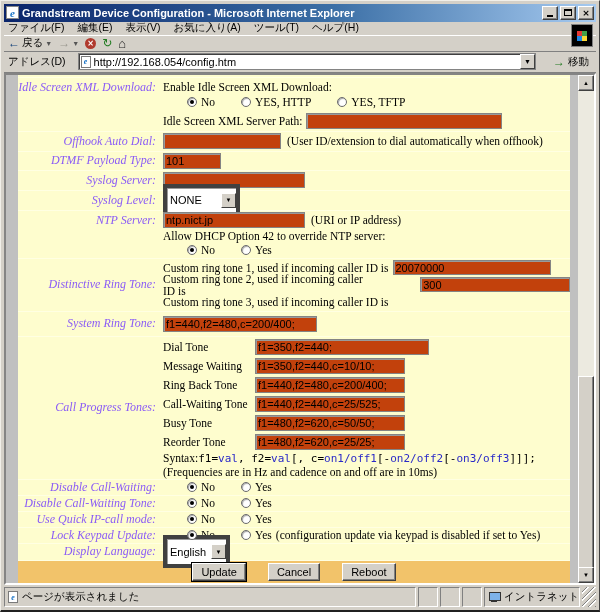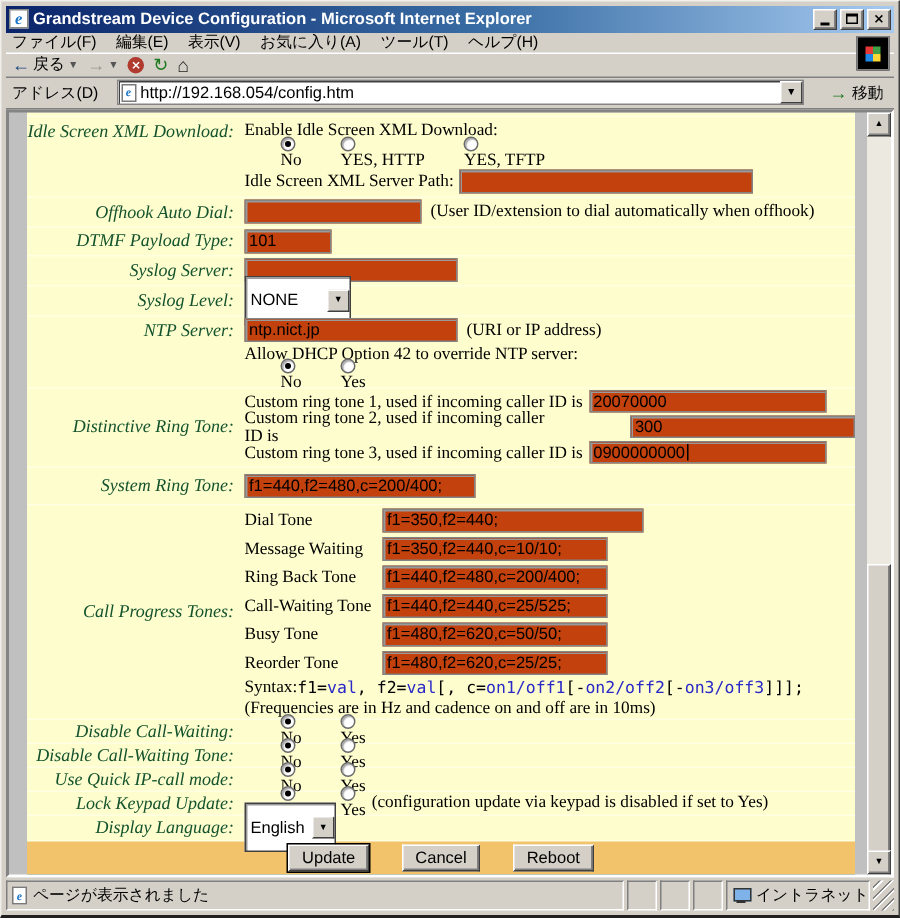--- a/index.html
+++ b/index.html
@@ -77,39 +77,39 @@
   .sb-btn { position:absolute; left:0; width:16px; height:16px; background:#D4D0C8; border:1px solid;
             border-color:#fff #404040 #404040 #fff; box-shadow:inset -1px -1px 0 #808080;
             display:flex; align-items:center; justify-content:center; font-size:6px; color:#000; }
   .sb-up { top:0; } .sb-down { bottom:0; }
   .sb-thumb { position:absolute; left:0; top:301px; width:16px; height:195px; background:#D4D0C8;
               border:1px solid; border-color:#fff #404040 #404040 #fff; box-shadow:inset -1px -1px 0 #808080; }
 
   
   .row { display:flex; border-bottom:1px solid #FFFFE2; }
   .lab { width:145px; flex:none; text-align:right; padding-right:7px;
-         font:italic 12px "Liberation Serif","DejaVu Serif",serif; color:#14532d; }
+         font:italic 12px "Liberation Serif","DejaVu Serif",serif; color:#8b5cf6; }
   .fld { flex:1; font:11.5px "Liberation Serif","DejaVu Serif",serif; color:#000; }
   .vcenter { align-items:center; }
   .line { display:flex; align-items:center; }
 
   .ti { height:16px; background:#c2410c; border:1px solid #848484;
         box-shadow:inset 1px 1px 0 #9a9a9a; font:11px "Liberation Sans",sans-serif;
         padding:1px 2px; display:inline-flex; align-items:center; white-space:nowrap; overflow:hidden; }
   .cursorbar { display:inline-block; width:1px; height:11px; background:#000; margin-left:1px; }
 
   .radio { display:inline-block; width:10px; height:10px; border-radius:50%; background:#fff;
            border:1px solid #6a6a6a; box-shadow:inset 1px 1px 1px rgba(0,0,0,.35);
            vertical-align:-2px; margin-right:4px; flex:none; }
   .radio.sel { position:relative; }
   .radio.sel::after { content:""; position:absolute; left:2px; top:2px; width:4px; height:4px;
                       border-radius:50%; background:#000; }
-  .opt { margin-right:26px; display:inline-flex; align-items:flex-start;flex-direction:column; }
-
-  .selbox { display:inline-flex; height:33px; background:#fff; border:1px solid #404040;
+  .opt { margin-right:26px; display:inline-flex; align-items:center; }
+
+  .selbox { display:inline-flex; height:33px; background:#fff; border:4px solid #404040;
             box-shadow:inset 1px 1px 0 #9a9a9a; align-items:center; }
   .selbox .seltext { font:11px "Liberation Sans",sans-serif; padding:0 4px 0 3px; }
   .selbox .dd { width:15px; height:15px; background:#D4D0C8; border:1px solid;
                 border-color:#fff #404040 #404040 #fff; display:flex; align-items:center;
                 justify-content:center; font-size:6px; }
 
   .syntax { font:11px "DejaVu Sans Mono",monospace;text-align:right; }
   .syn-k { color:#000; } .syn-v { color:#2929C8; }
   .serif-note { font:11.5px "Liberation Serif","DejaVu Serif",serif; }
 
@@ -324,24 +324,20 @@
                 </span>
             </div>
             <div class="line" style="height:17px;gap:40px;">
               <span>Custom ring tone 2, used if incoming caller ID is</span>
               <span class="ti" style="width:158px; margin-left:4px; height:15px;">
                   <span>300</span>
                 </span>
             </div>
             <div class="line" style="height:17px;">
               <span>Custom ring tone 3, used if incoming caller ID is</span>
-              <span class="ti" style="width:158px; margin-left:4px; height:15px;">
-                  <span>0900000000</span>
-                  <span class="cursorbar"></span>
-                </span>
             </div>
           </div>
         </div>
 
         <div class="row vcenter" style="height:25px;">
           <div class="lab">System Ring Tone:</div>
           <div class="fld line">
             <span class="ti" style="width:154px;">
                 <span>f1=440,f2=480,c=200/400;</span>
               </span>

